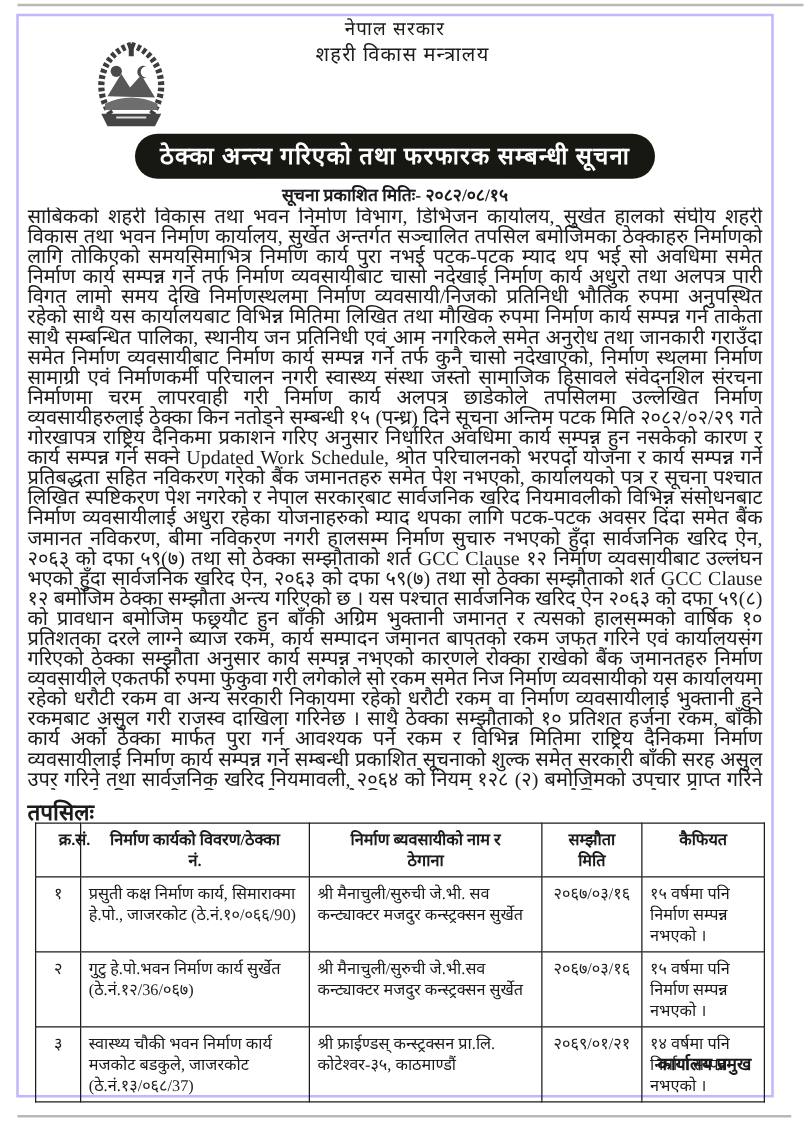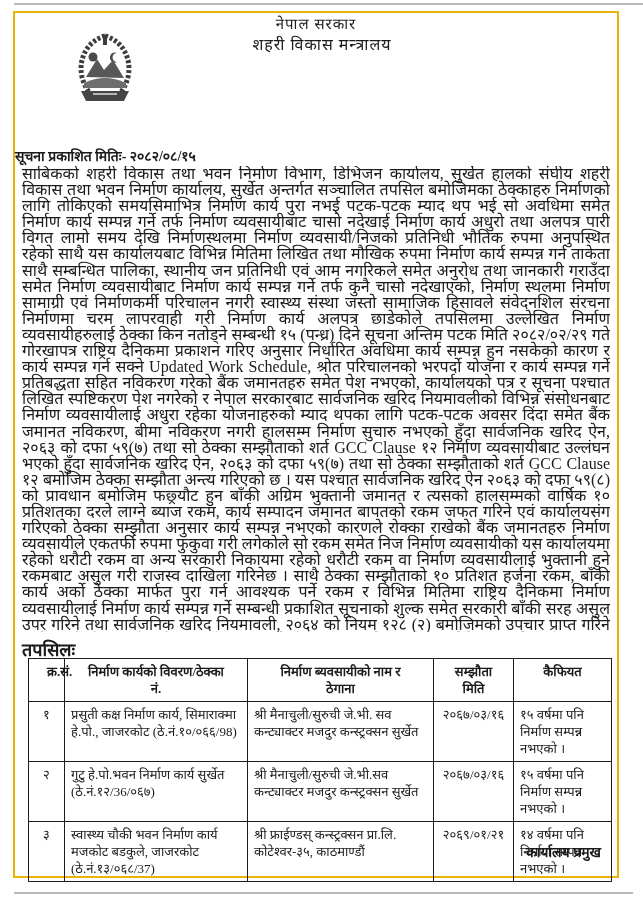--- a/index.html
+++ b/index.html
@@ -14,21 +14,21 @@
   .scan-line-top, .scan-line-bottom {
     position:absolute; left:14px; right:0; height:0;
     border-top:2px solid #b9b9b9;
   }
   .scan-line-top { top:3px; }
   .scan-line-bottom { top:892px; left:14px; right:10px; }
 
   .doc-border {
     position:absolute; left:13px; top:11px;
     width:606px; height:867px;
-    border:2px solid #eab308;
+    border:2px solid #c4b5fd;
     box-sizing:border-box;
   }
 
   
   .gov-header { position:absolute; top:1px; left:0; right:0; text-align:center; line-height:1.35; }
   .gov-line-1 { font-size:15px; letter-spacing:1px; }
   .gov-line-2 { font-size:16px; letter-spacing:1px;margin-left:12px; }
   .gov-line-3 { font-size:17px; letter-spacing:1px; }
   .gov-line-4 { font-size:18px; font-weight:bold; letter-spacing:1px; margin-top:1px; }
 
@@ -38,21 +38,21 @@
   .banner-wrap { position:absolute; top:94px; left:0; right:0; text-align:center; }
   .banner {
     display:inline-block;
     background:#181812; color:#ffffff;
     font-size:19px; font-weight:bold; letter-spacing:1px;
     padding:4px 20px 6px 20px;
     border-radius:18px;
   }
   .pub-date {
     position:absolute; top:133px; left:0; right:0;
-    font-weight:bold; font-size:14px;
+    text-align:center; font-weight:bold; font-size:14px;
   }
 
   
   .body-text {
     position:absolute; top:153px; left:7px; right:7px;
     height:466px; overflow:hidden;
     font-size:16px; line-height:16.1px;
     text-align:justify;
   }
   .tapasil {
@@ -108,20 +108,23 @@
       <path d="M11 50 Q32 40 53 50 L53 55 L11 55 Z" fill="#6e6e6e"></path>
       <path d="M8 58 L56 58 L51 68 L13 68 Z" fill="#454545"></path>
       <path d="M20 61 L44 61" stroke="#dcdcdc" stroke-width="1.5"></path>
     </svg>
 
     <div class="gov-header">
       <div class="gov-line-1">नेपाल सरकार</div>
       <div class="gov-line-2">शहरी विकास मन्त्रालय</div>
     </div>
 
+    <div class="banner-wrap">
+      <span class="banner">ठेक्का अन्त्य गरिएको तथा फरफारक सम्बन्धी सूचना</span>
+    </div>
 
     <div class="pub-date">सूचना प्रकाशित मितिः- २०८२/०८/१५</div>
 
     <div class="body-text">साबिकको शहरी विकास तथा भवन निर्माण विभाग, डिभिजन कार्यालय, सुर्खेत हालको संघीय शहरी विकास तथा भवन निर्माण कार्यालय, सुर्खेत अन्तर्गत सञ्चालित तपसिल बमोजिमका ठेक्काहरु निर्माणको लागि तोकिएको समयसिमाभित्र निर्माण कार्य पुरा नभई पटक-पटक म्याद थप भई सो अवधिमा समेत निर्माण कार्य सम्पन्न गर्ने तर्फ निर्माण व्यवसायीबाट चासो नदेखाई निर्माण कार्य अधुरो तथा अलपत्र पारी विगत लामो समय देखि निर्माणस्थलमा निर्माण व्यवसायी/निजको प्रतिनिधी भौतिक रुपमा अनुपस्थित रहेको साथै यस कार्यालयबाट विभिन्न मितिमा लिखित तथा मौखिक रुपमा निर्माण कार्य सम्पन्न गर्न ताकेता साथै सम्बन्धित पालिका, स्थानीय जन प्रतिनिधी एवं आम नगरिकले समेत अनुरोध तथा जानकारी गराउँदा समेत निर्माण व्यवसायीबाट निर्माण कार्य सम्पन्न गर्ने तर्फ कुनै चासो नदेखाएको, निर्माण स्थलमा निर्माण सामाग्री एवं निर्माणकर्मी परिचालन नगरी स्वास्थ्य संस्था जस्तो सामाजिक हिसावले संवेदनशिल संरचना निर्माणमा चरम लापरवाही गरी निर्माण कार्य अलपत्र छाडेकोले तपसिलमा उल्लेखित निर्माण व्यवसायीहरुलाई ठेक्का किन नतोड्ने सम्बन्धी १५ (पन्ध्र) दिने सूचना अन्तिम पटक मिति २०८२/०२/२९ गते गोरखापत्र राष्ट्रिय दैनिकमा प्रकाशन गरिए अनुसार निर्धारित अवधिमा कार्य सम्पन्न हुन नसकेको कारण र कार्य सम्पन्न गर्न सक्ने Updated Work Schedule, श्रोत परिचालनको भरपर्दो योजना र कार्य सम्पन्न गर्ने प्रतिबद्धता सहित नविकरण गरेको बैंक जमानतहरु समेत पेश नभएको, कार्यालयको पत्र र सूचना पश्चात लिखित स्पष्टिकरण पेश नगरेको र नेपाल सरकारबाट सार्वजनिक खरिद नियमावलीको विभिन्न संसोधनबाट निर्माण व्यवसायीलाई अधुरा रहेका योजनाहरुको म्याद थपका लागि पटक-पटक अवसर दिंदा समेत बैंक जमानत नविकरण, बीमा नविकरण नगरी हालसम्म निर्माण सुचारु नभएको हुँदा सार्वजनिक खरिद ऐन, २०६३ को दफा ५९(७) तथा सो ठेक्का सम्झौताको शर्त GCC Clause १२ निर्माण व्यवसायीबाट उल्लंघन भएको हुँदा सार्वजनिक खरिद ऐन, २०६३ को दफा ५९(७) तथा सो ठेक्का सम्झौताको शर्त GCC Clause १२ बमोजिम ठेक्का सम्झौता अन्त्य गरिएको छ । यस पश्चात सार्वजनिक खरिद ऐन २०६३ को दफा ५९(८) को प्रावधान बमोजिम फछ्र्यौट हुन बाँकी अग्रिम भुक्तानी जमानत र त्यसको हालसम्मको वार्षिक १० प्रतिशतका दरले लाग्ने ब्याज रकम, कार्य सम्पादन जमानत बापतको रकम जफत गरिने एवं कार्यालयसंग गरिएको ठेक्का सम्झौता अनुसार कार्य सम्पन्न नभएको कारणले रोक्का राखेको बैंक जमानतहरु निर्माण व्यवसायीले एकतर्फी रुपमा फुकुवा गरी लगेकोले सो रकम समेत निज निर्माण व्यवसायीको यस कार्यालयमा रहेको धरौटी रकम वा अन्य सरकारी निकायमा रहेको धरौटी रकम वा निर्माण व्यवसायीलाई भुक्तानी हुने रकमबाट असुल गरी राजस्व दाखिला गरिनेछ । साथै ठेक्का सम्झौताको १० प्रतिशत हर्जना रकम, बाँकी कार्य अर्को ठेक्का मार्फत पुरा गर्न आवश्यक पर्ने रकम र विभिन्न मितिमा राष्ट्रिय दैनिकमा निर्माण व्यवसायीलाई निर्माण कार्य सम्पन्न गर्ने सम्बन्धी प्रकाशित सूचनाको शुल्क समेत सरकारी बाँकी सरह असुल उपर गरिने तथा सार्वजनिक खरिद नियमावली, २०६४ को नियम १२८ (२) बमोजिमको उपचार प्राप्त गरिने साथै सार्वजनिक खरिद नियमावली २०६४ को नियम १४१ को प्रावधान बमोजिम कालो सूचीमा राख्न सिफारिस गरिनेछ । हालसम्म अद्यावधिक भएको काम र बाँकी कामको नापजाँच तथा मूल्याङ्कन गरी वित्तीय फरफारक गर्न यो सूचना प्रकाशित भएको मितिले १५ (पन्ध्र) दिनभित्र यस कार्यालयमा स्वयं उपस्थित हुन समेत सम्बन्धित निर्माण व्यवसायीहरुलाई अनुरोध गरिन्छ । निर्माण व्यवसायी वा निजको प्रतिनिधी उपस्थित नभएमा कार्यालयबाट नापजाँच गरिनेछ ।</div>
 
     <div class="tapasil">तपसिलः</div>
 
     <table class="detail-table">
       <colgroup>
         <col class="col-sn">
@@ -135,21 +138,21 @@
           <th>क्र.सं.</th>
           <th>निर्माण कार्यको विवरण/ठेक्का नं.</th>
           <th>निर्माण ब्यवसायीको नाम र ठेगाना</th>
           <th>सम्झौता मिति</th>
           <th>कैफियत</th>
         </tr>
       </thead>
       <tbody>
         <tr>
           <td class="cell-center">१</td>
-          <td>प्रसुती कक्ष निर्माण कार्य, सिमाराक्मा हे.पो., जाजरकोट (ठे.नं.१०/०६६/98)</td>
+          <td>प्रसुती कक्ष निर्माण कार्य, सिमाराक्मा हे.पो., जाजरकोट (ठे.नं.१०/०६६/90)</td>
           <td>श्री मैनाचुली/सुरुची जे.भी. सव कन्ट्याक्टर मजदुर कन्स्ट्रक्सन सुर्खेत</td>
           <td class="cell-center">२०६७/०३/१६</td>
           <td>१५ वर्षमा पनि निर्माण सम्पन्न नभएको ।</td>
         </tr>
         <tr>
           <td class="cell-center">२</td>
           <td>गुटु हे.पो.भवन निर्माण कार्य सुर्खेत (ठे.नं.१२/36/०६७)</td>
           <td>श्री मैनाचुली/सुरुची जे.भी.सव कन्ट्याक्टर मजदुर कन्स्ट्रक्सन सुर्खेत</td>
           <td class="cell-center">२०६७/०३/१६</td>
           <td>१५ वर्षमा पनि निर्माण सम्पन्न नभएको ।</td>

